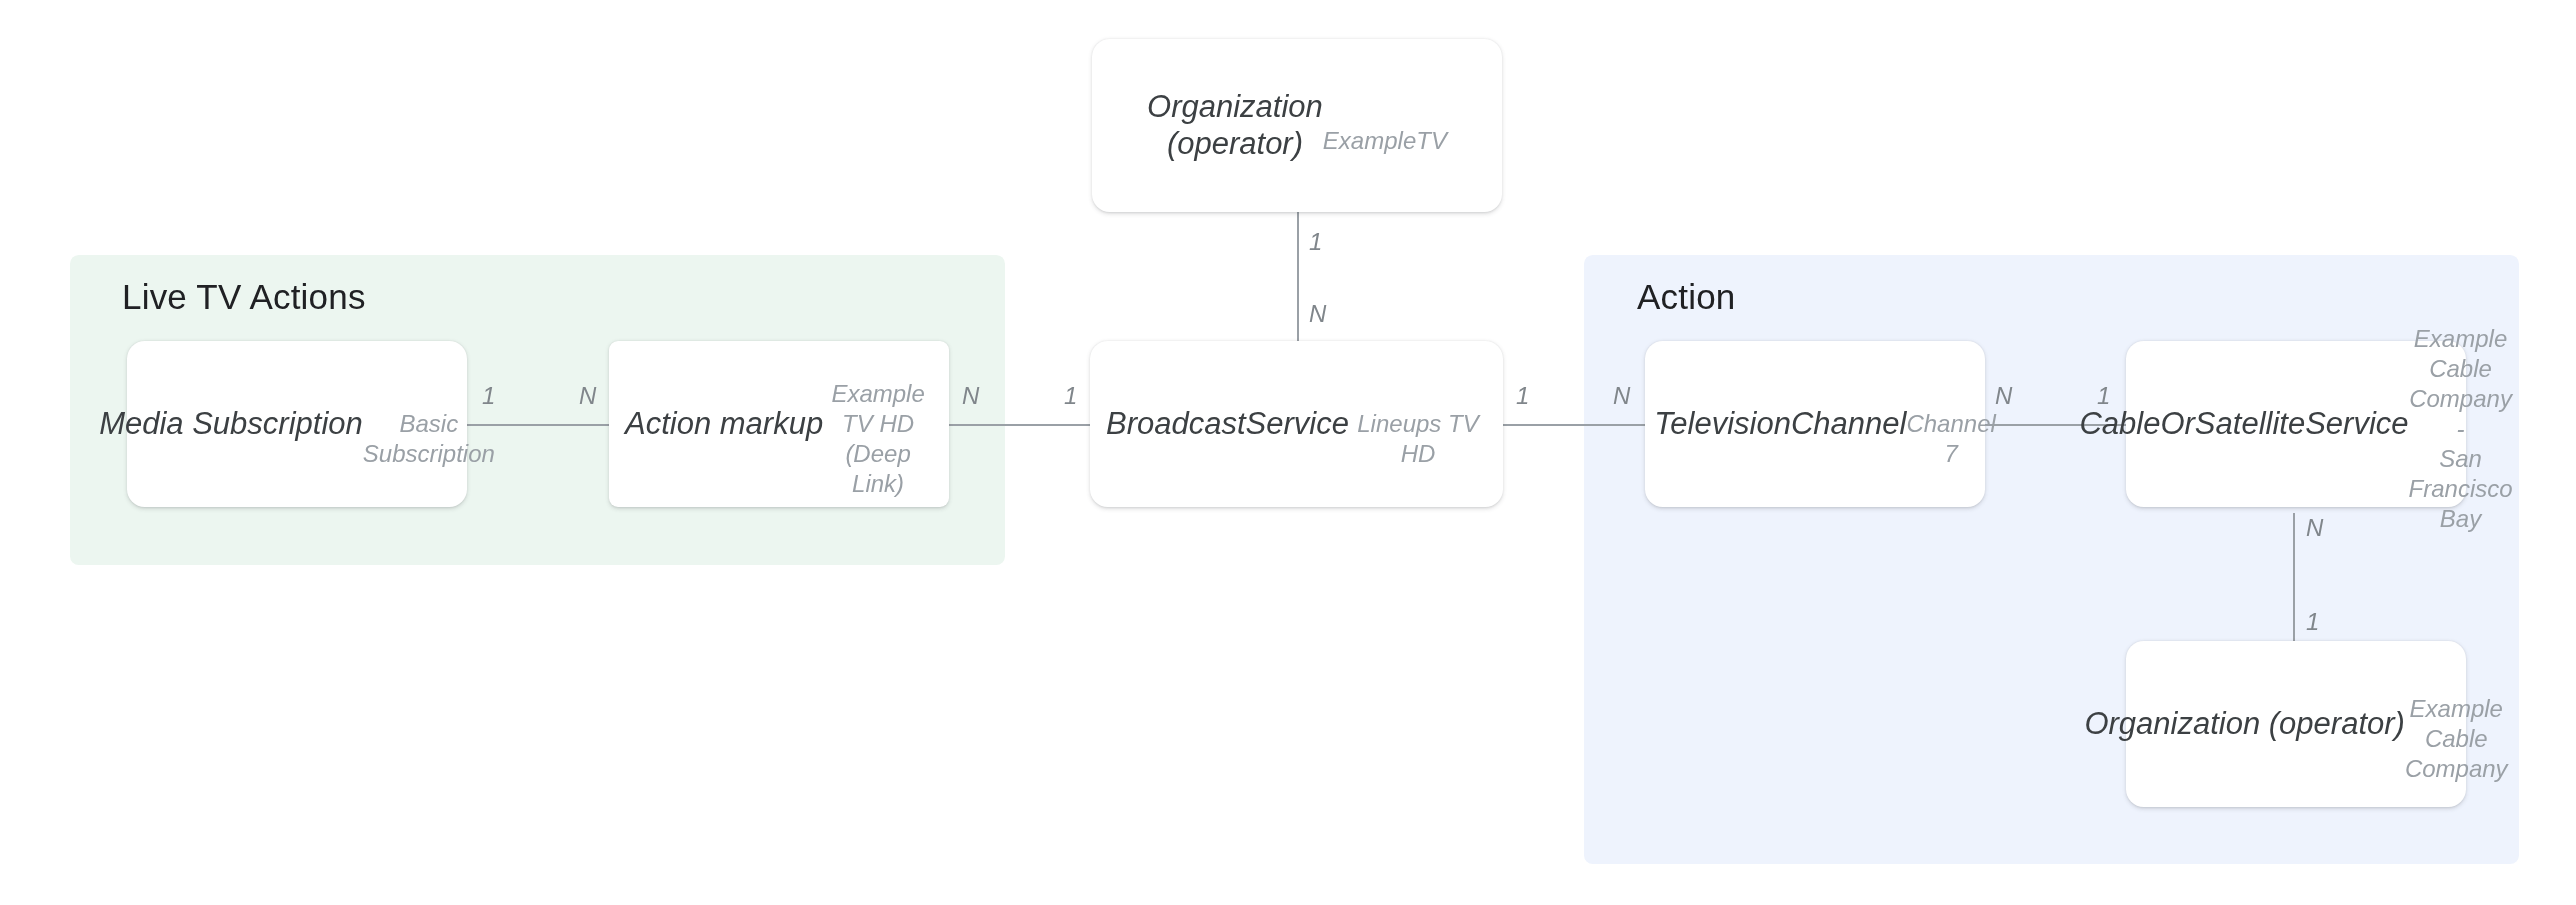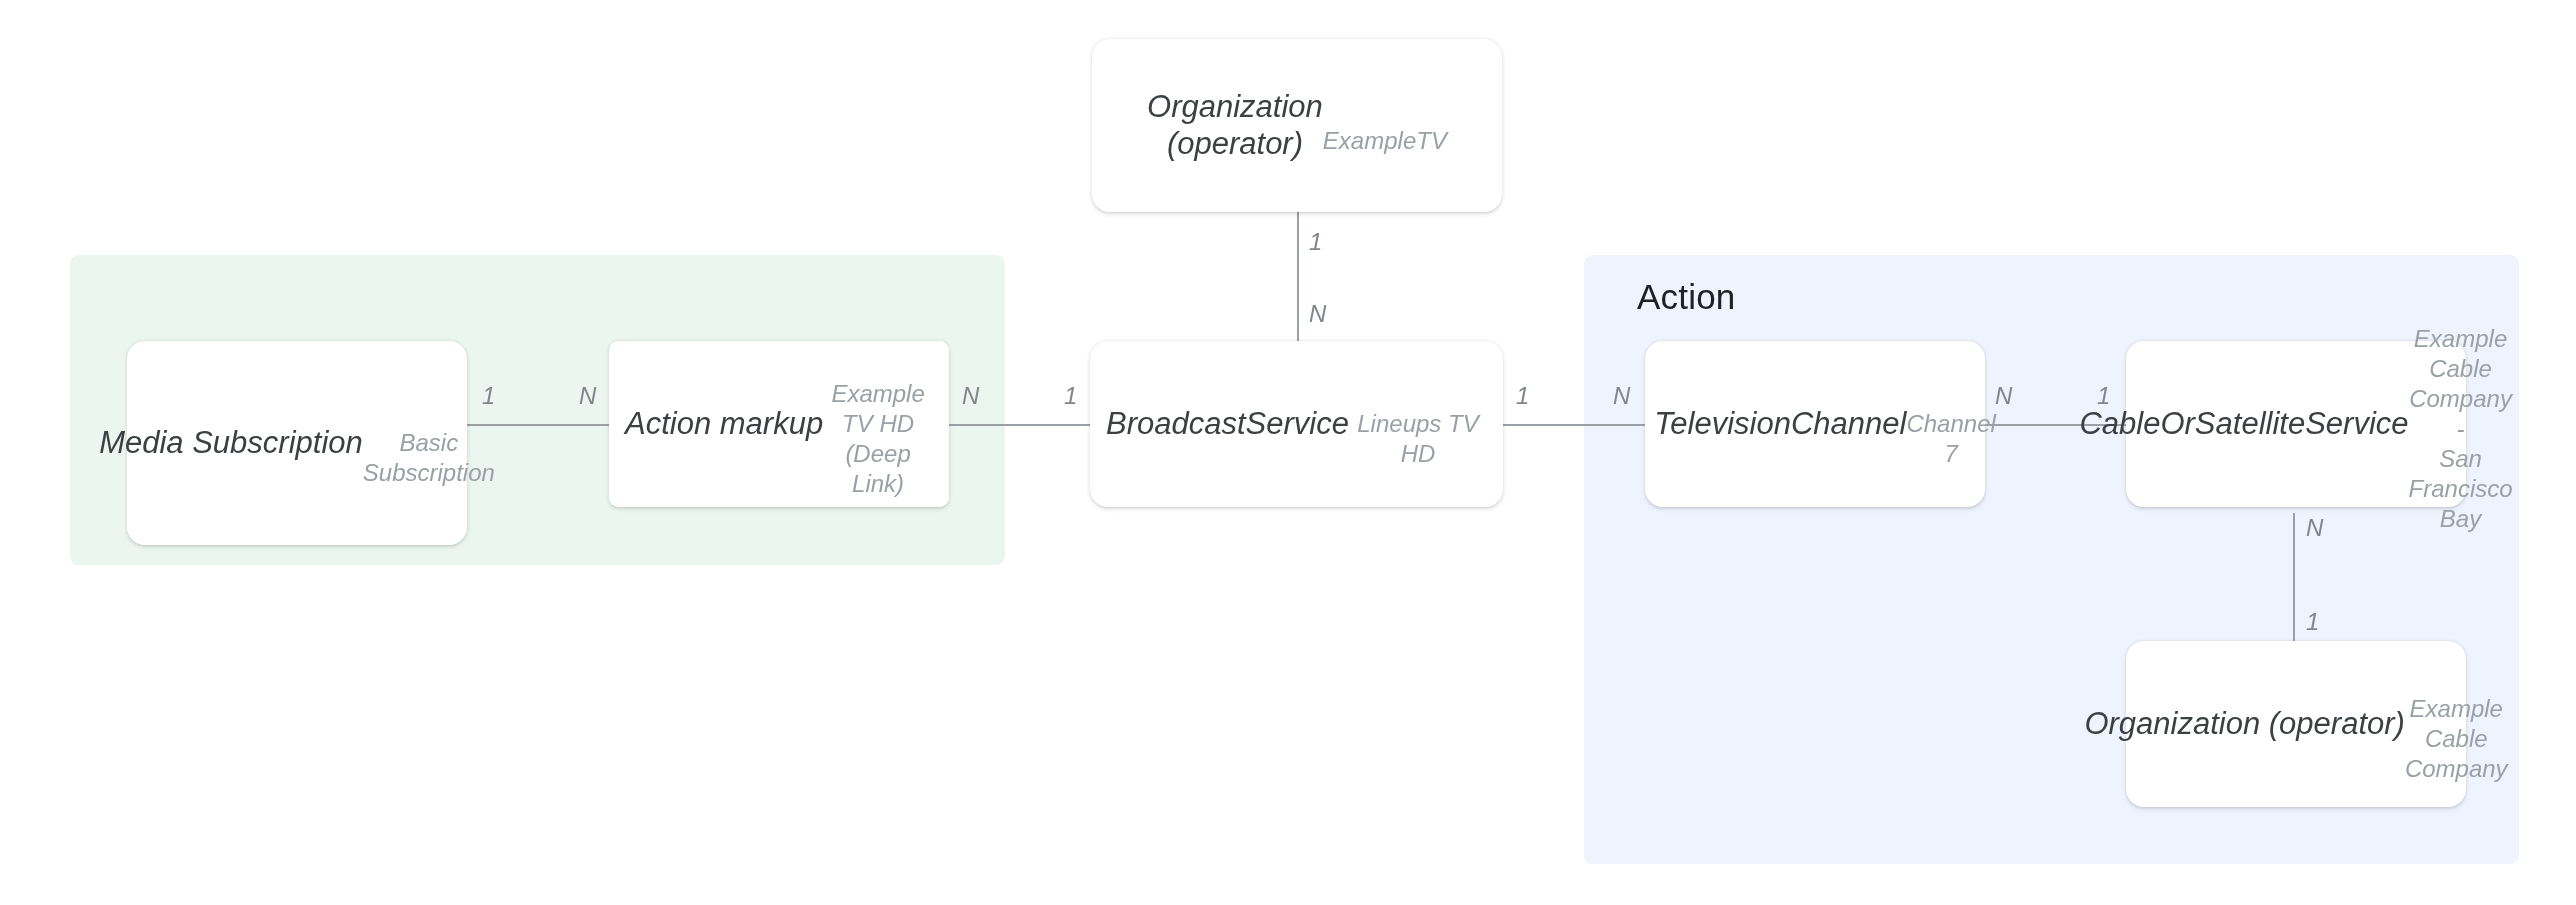--- a/index.html
+++ b/index.html
@@ -82,20 +82,21 @@
     color: #80868b;
     white-space: nowrap;
   }
 </style>
 </head>
 <body>
 
 <div id="canvas">
 
   <div class="group" style="left:70px; top:255px; width:935px; height:310px; background:#ecf6f0;"></div>
+  <div class="group-title" style="left:122px; top:277px;">Live TV Actions</div>
 
   <div class="group" style="left:1584px; top:255px; width:935px; height:609px; background:#eef3fd;"></div>
   <div class="group-title" style="left:1637px; top:277px;">Action</div>
 
   <div class="edge-v" style="left:1297px; top:212px; height:131px;"></div>
   <div class="card-label" style="left:1309px; top:228px;">1</div>
   <div class="card-label" style="left:1309px; top:300px;">N</div>
 
   <div class="edge-h" style="left:467px; top:424px; width:142px;"></div>
   <div class="card-label" style="left:482px; top:382px;">1</div>
@@ -118,21 +119,21 @@
   <div class="card-label" style="left:2306px; top:608px;">1</div>
 
   <div class="node" style="left:1092px; top:39px; width:410px; height:173px;">
     <div class="node-title">
       <span>Organization</span><br>
       <span>(operator)</span>
     </div>
     <div class="node-sub">ExampleTV</div>
   </div>
 
-  <div class="node" style="left:127px; top:341px; width:340px; height:204px;">
+  <div class="node" style="left:127px; top:341px; width:340px; height:166px;">
     <div class="node-title">Media Subscription</div>
     <div class="node-sub">Basic Subscription</div>
   </div>
 
   <div class="node" style="left:609px; top:341px; width:340px; height:166px;border-radius:9px;">
     <div class="node-title">Action markup</div>
     <div class="node-sub">Example TV HD (Deep Link)</div>
   </div>
 
   <div class="node" style="left:1090px; top:341px; width:413px; height:166px;">

